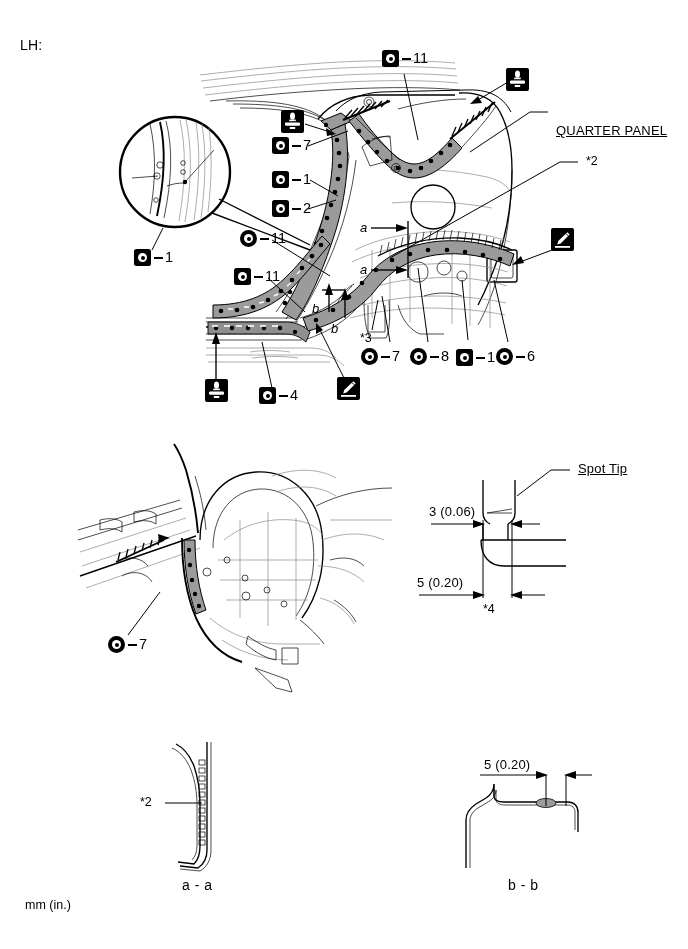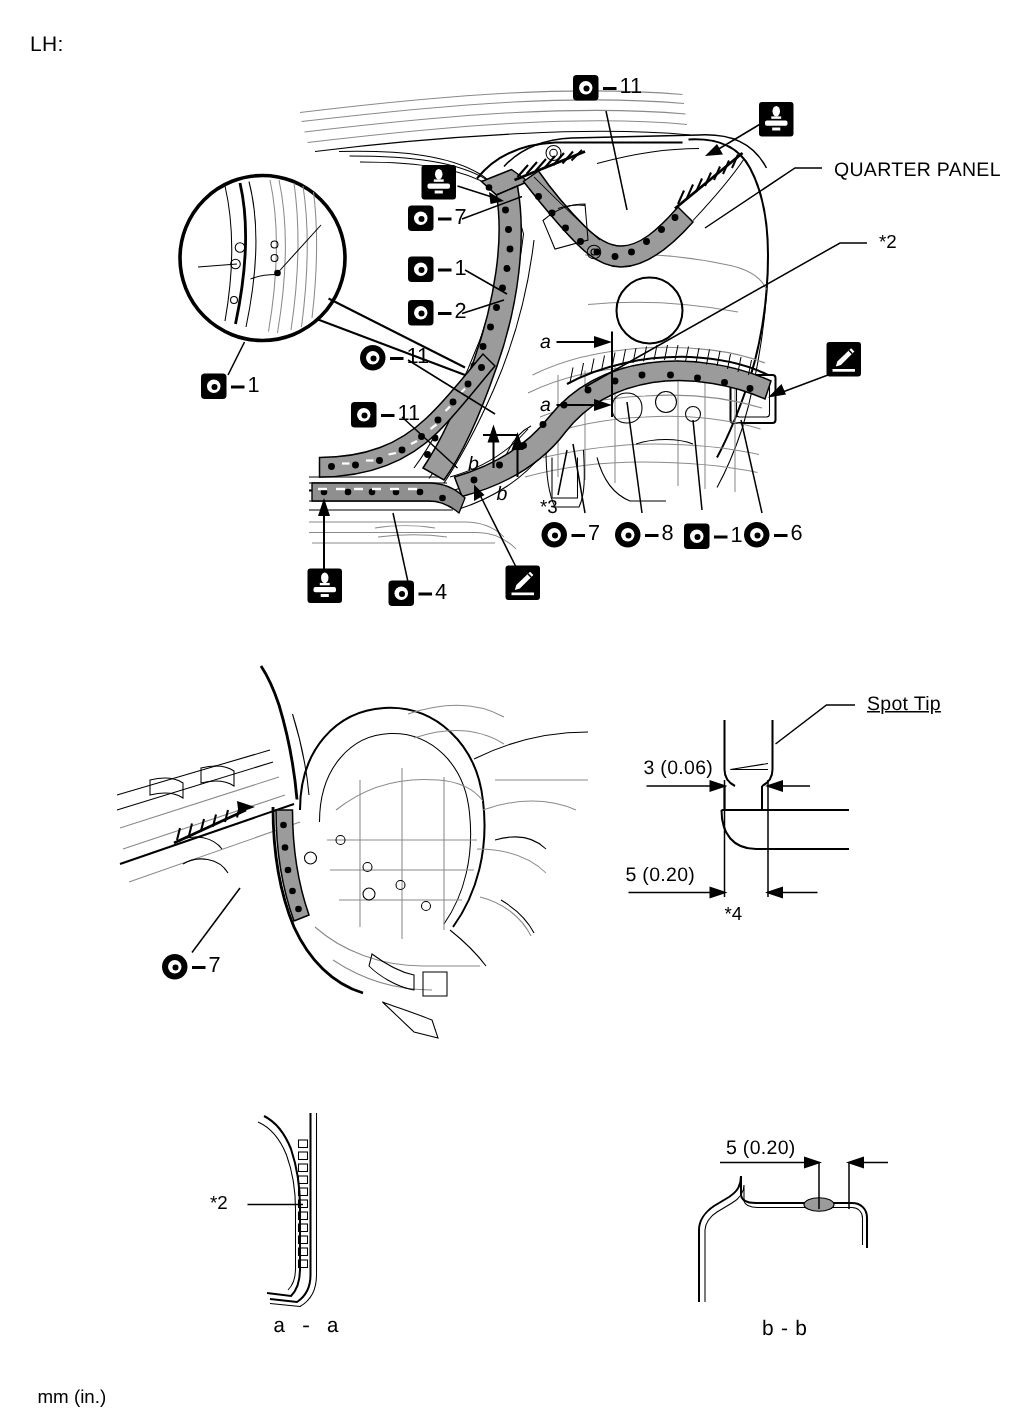--- a/index.html
+++ b/index.html
@@ -17,21 +17,21 @@
   }
   .page { position: absolute; inset: 0; }
 
   
   .txt {
     position: absolute;
     white-space: nowrap;
     line-height: 1;
     font-family: "Liberation Sans", sans-serif;
   }
-  .t-title   { font-size: 14px; letter-spacing: .2px; }
+  .t-title   { font-size: 14px; letter-spacing: .2px; margin-top: 16px; }
   .t-label   { font-size: 13px; letter-spacing: .2px; }
   .t-small   { font-size: 12.5px; }
   .t-ital    { font-size: 13px; font-style: italic; }
   .t-sect    { font-size: 14px; letter-spacing: .5px; }
   .t-foot    { font-size: 12.5px; }
 
   
   .marker {
     position: absolute;
     display: flex;
@@ -403,21 +403,21 @@
     <path class="ln-m" d="M408,248 L408,278"></path>
 
     <path class="ln-m" d="M329,312 L329,290"></path>
     <path d="M329,283 L325,295 L333,295 Z" fill="#000"></path>
     <path class="ln-m" d="M322,290 L345,290"></path>
 
     <path class="ln-m" d="M345,318 L345,295"></path>
     <path d="M345,288 L341,300 L349,300 Z" fill="#000"></path>
   </svg>
 
-  <div class="txt t-label" style="left:556px; top:106px;">QUARTER PANEL</div>
+  <div class="txt t-label" style="left:556px; top:124px;text-decoration:underline;">QUARTER PANEL</div>
   <div class="txt t-small" style="left:586px; top:155px;">*2</div>
   <div class="txt t-small" style="left:360px; top:332px;">*3</div>
 
   <div class="txt t-ital" style="left:360px; top:221px;">a</div>
   <div class="txt t-ital" style="left:360px; top:263px;">a</div>
   <div class="txt t-ital" style="left:312px; top:302px;">b</div>
   <div class="txt t-ital" style="left:331px; top:322px;">b</div>
 
   <div class="marker square" style="left:382px; top:50px;">
     <span class="glyph">
@@ -722,21 +722,21 @@
       <rect x="199" y="816" width="6" height="5" class="ln-t"></rect>
       <rect x="199" y="824" width="6" height="5" class="ln-t"></rect>
       <rect x="199" y="832" width="6" height="5" class="ln-t"></rect>
       <rect x="199" y="840" width="6" height="5" class="ln-t"></rect>
     </g>
 
     <path class="ln" d="M165,803 L202,803"></path>
   </svg>
 
   <div class="txt t-small" style="left:140px; top:796px;">*2</div>
-  <div class="txt t-sect" style="left:182px; top:878px;font-family:Liberation Mono, monospace;">a - a</div>
+  <div class="txt t-sect" style="left:182px; top:878px;">a - a</div>
 
   <svg class="layer" viewBox="0 0 688 949">
 
     <path class="ln-m" d="M466,868 L466,820 C466,814 470,808 476,804 L486,798
              C492,794 494,790 494,784 L494,796 C494,800 498,802 504,802
              L568,802 C574,802 578,806 578,812 L578,832"></path>
     <path class="ln-t" d="M470,868 L470,820 C470,816 473,811 478,808 L488,802
              C493,799 496,795 496,790 L496,800 C496,803 500,805 505,805
              L568,805 C572,805 575,808 575,812 L575,830"></path>
 
@@ -749,15 +749,15 @@
 
     <path class="ln" d="M480,775 L542,775"></path>
     <path d="M548,775 L536,771 L536,779 Z" fill="#000"></path>
     <path class="ln" d="M592,775 L570,775"></path>
     <path d="M564,775 L576,771 L576,779 Z" fill="#000"></path>
   </svg>
 
   <div class="txt t-label" style="left:484px; top:758px;">5 (0.20)</div>
   <div class="txt t-sect" style="left:508px; top:878px;">b - b</div>
 
-  <div class="txt t-foot" style="left:25px; top:925px;">mm (in.)</div>
+  <div class="txt t-foot" style="left:25px; top:899px;">mm (in.)</div>
 
 </div>
 
 </body></html>

